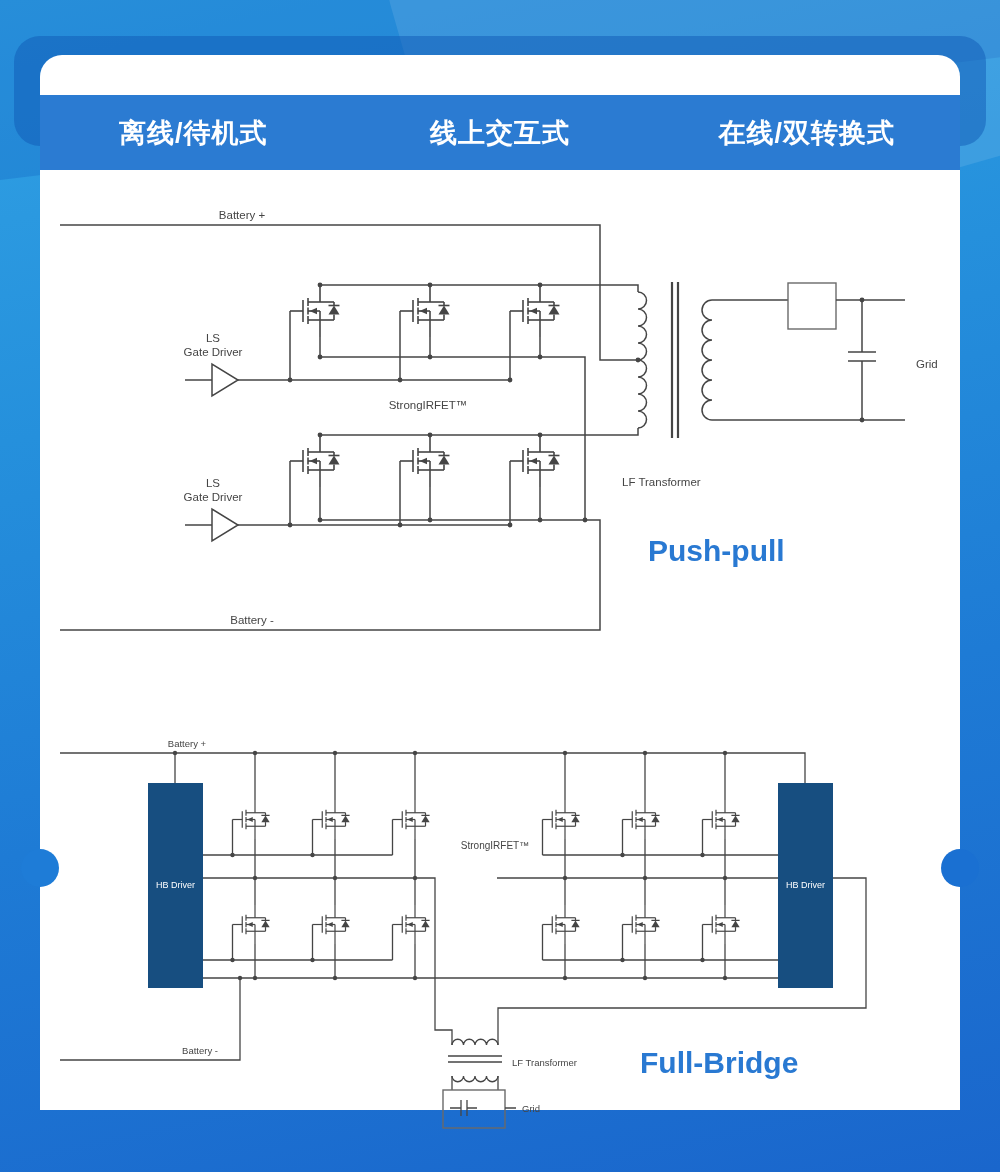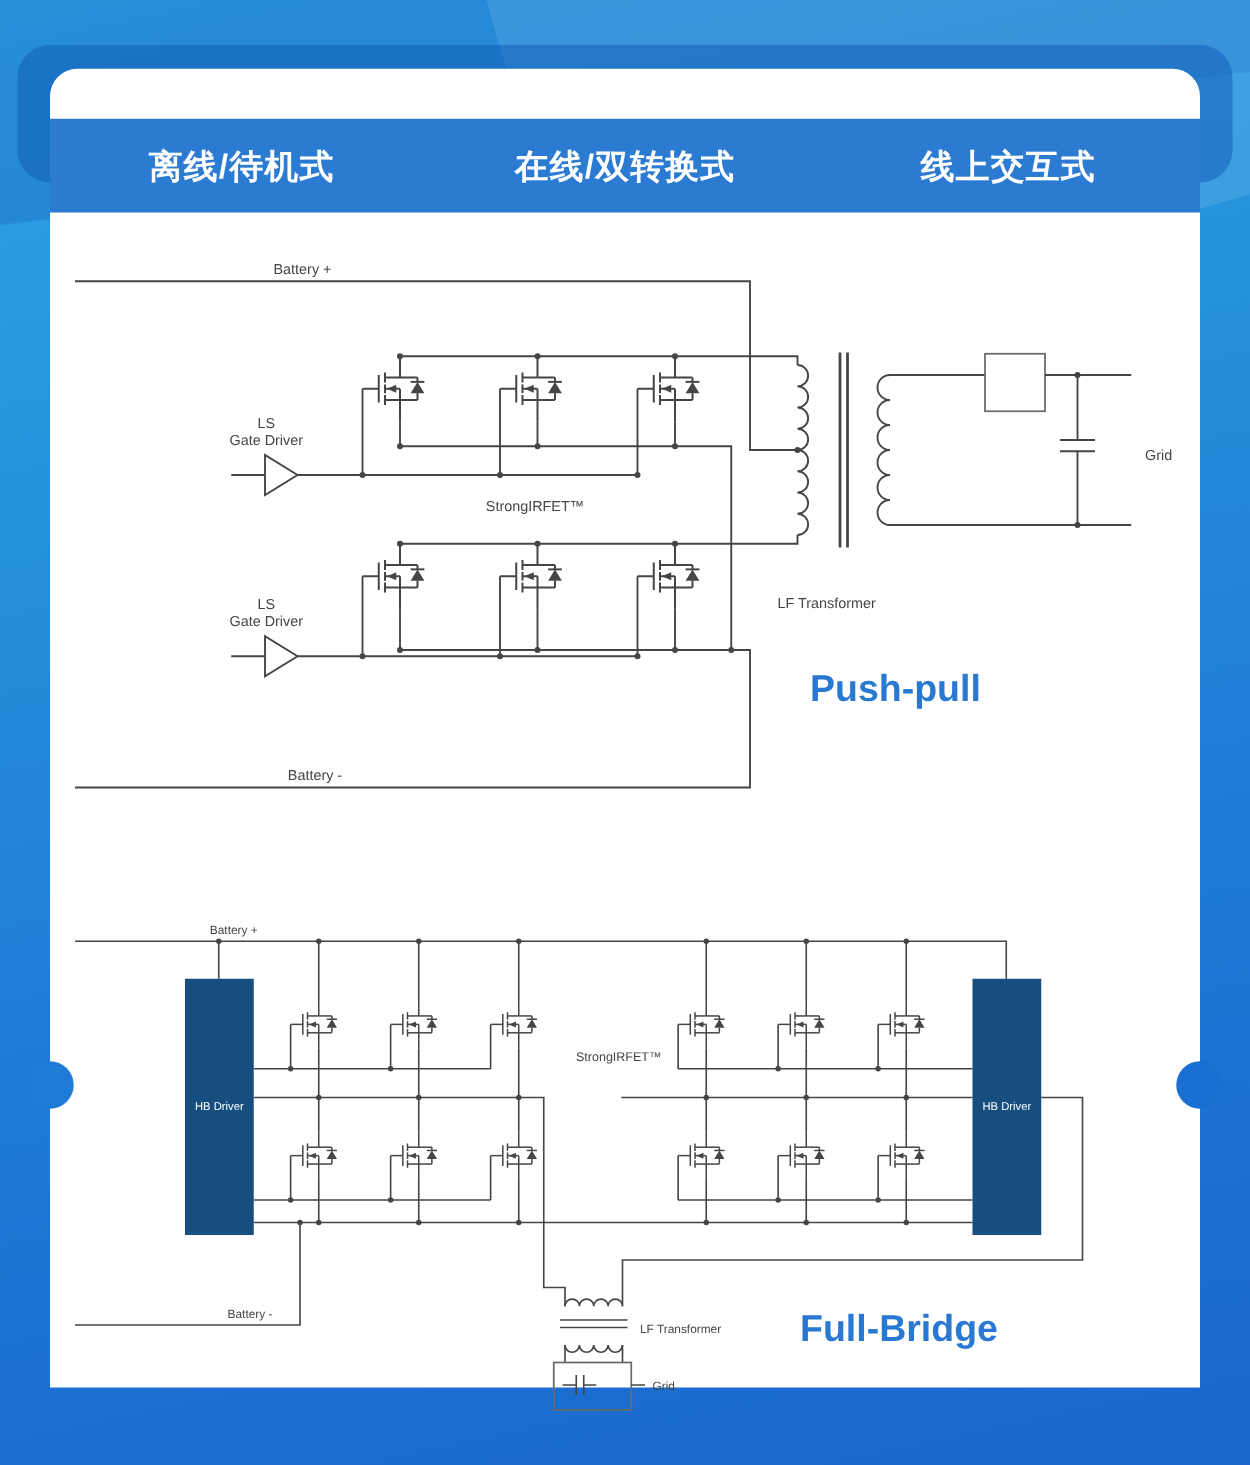--- a/index.html
+++ b/index.html
@@ -34,22 +34,22 @@
 <div class="bg">
   <div class="bg-band"></div>
   <div class="bg-glow"></div>
 </div>
 <div class="backing"></div>
 
 <div class="card">
 
   <div class="header-bar">
     <div class="cat">离线/待机式</div>
+    <div class="cat">线上交互式</div>
     <div class="cat">在线/双转换式</div>
-    <div class="cat">线上交互式</div>
   </div>
 
   <svg class="circuit" viewBox="40 55 920 1117">
     <defs>
       <g id="fet" stroke="#454545" stroke-width="1.6" fill="none">
         <line x1="0" y1="26" x2="13" y2="26"></line>
         <line x1="13" y1="15" x2="13" y2="37"></line>
         <line x1="18" y1="13" x2="18" y2="21"></line>
         <line x1="18" y1="22.5" x2="18" y2="29.5"></line>
         <line x1="18" y1="31" x2="18" y2="39"></line>

